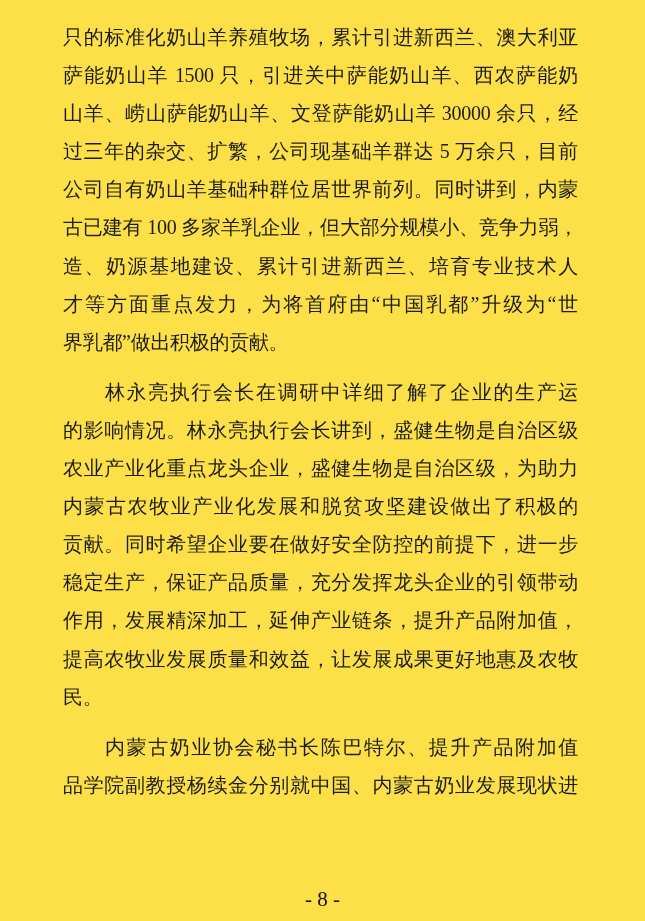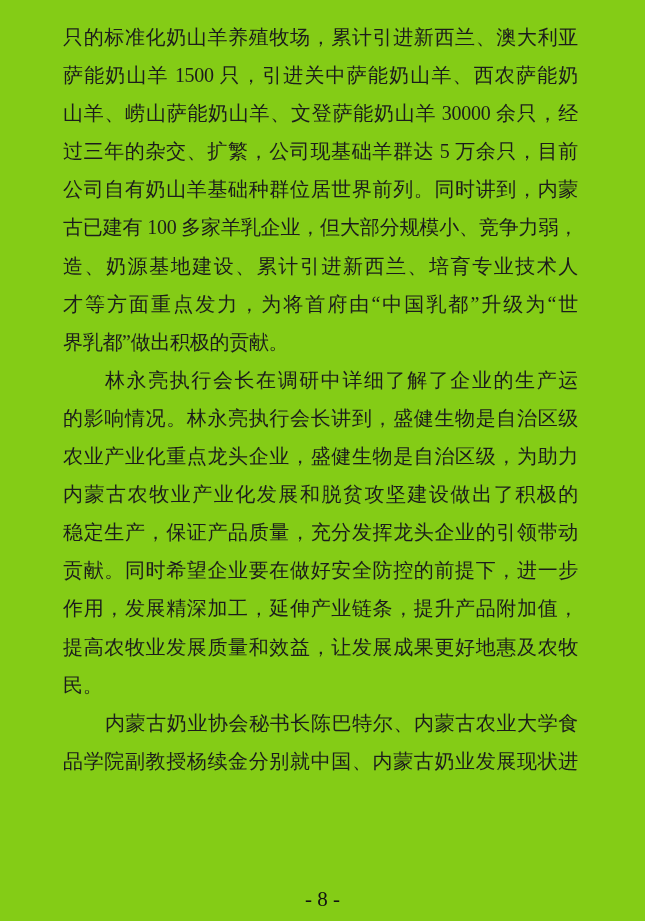--- a/index.html
+++ b/index.html
@@ -8,21 +8,21 @@
   }
   body {
     width: 645px;
     height: 921px;
     background: #ffffff;
   }
   .page {
     position: relative;
     width: 645px;
     height: 921px;
-    background: #84cc16;
+    background: #fde047;
     overflow: hidden;
     font-family: "Liberation Serif", "DejaVu Serif", serif;
     color: #1c1c1c;
   }
   .text-block {
     position: absolute;
     left: 63px;
     top: 18px;
     width: 515px;
   }
@@ -36,20 +36,21 @@
     height: 38.1px;
     line-height: 38.1px;
     text-align: justify;
     text-align-last: justify;
     -moz-text-align-last: justify;
     text-justify: inter-character;
     overflow: visible;
   }
   .line.indent {
     text-indent: 42px;
+    margin-top: 12px;
   }
   .line.para-end {
     text-align: center;
     text-align-last: left;
     -moz-text-align-last: left;
   }
   .page-number {
     position: absolute;
     left: 0;
     right: 0;
@@ -77,28 +78,28 @@
       <div class="line">造、奶源基地建设、累计引进新西兰、培育专业技术人</div>
       <div class="line">才等方面重点发力，为将首府由“中国乳都”升级为“世</div>
       <div class="line para-end">界乳都”做出积极的贡献。</div>
     </div>
 
     <div class="para">
       <div class="line indent">林永亮执行会长在调研中详细了解了企业的生产运</div>
       <div class="line">的影响情况。林永亮执行会长讲到，盛健生物是自治区级</div>
       <div class="line">农业产业化重点龙头企业，盛健生物是自治区级，为助力</div>
       <div class="line">内蒙古农牧业产业化发展和脱贫攻坚建设做出了积极的</div>
+      <div class="line">贡献。同时希望企业要在做好安全防控的前提下，进一步</div>
       <div class="line">稳定生产，保证产品质量，充分发挥龙头企业的引领带动</div>
-      <div class="line">贡献。同时希望企业要在做好安全防控的前提下，进一步</div>
       <div class="line">作用，发展精深加工，延伸产业链条，提升产品附加值，</div>
       <div class="line">提高农牧业发展质量和效益，让发展成果更好地惠及农牧</div>
       <div class="line para-end">民。</div>
     </div>
 
     <div class="para">
-      <div class="line indent">内蒙古奶业协会秘书长陈巴特尔、内蒙古农业大学食</div>
+      <div class="line indent">内蒙古奶业协会秘书长陈巴特尔、提升产品附加值</div>
       <div class="line">品学院副教授杨续金分别就中国、内蒙古奶业发展现状进</div>
     </div>
 
   </div>
 
   <div class="page-number">- 8 -</div>
 </div>
 
 </body></html>

